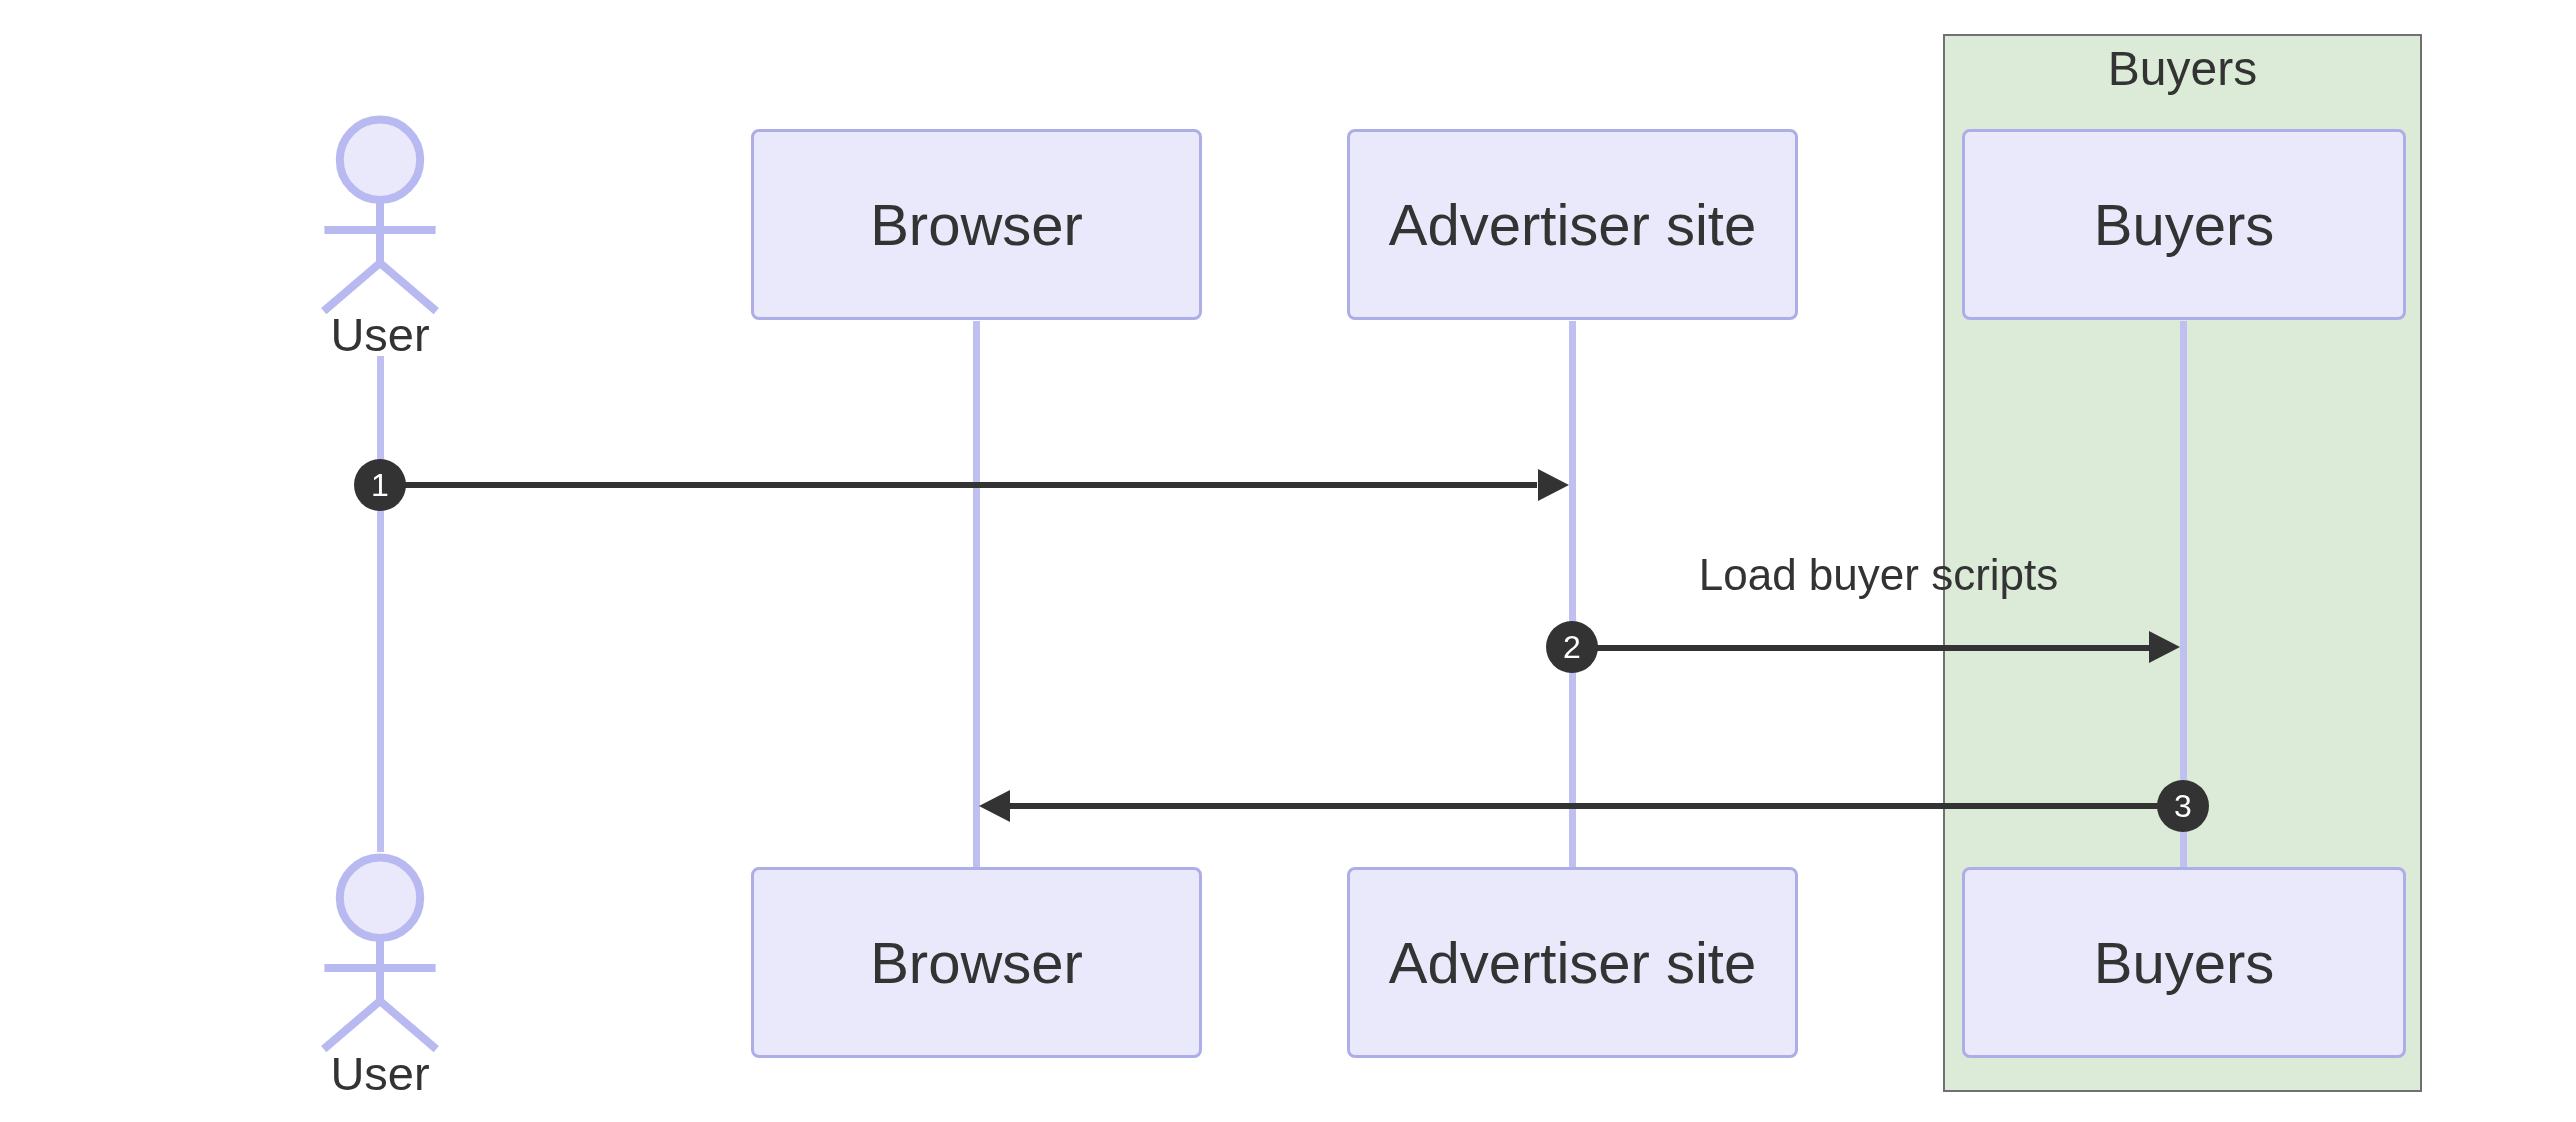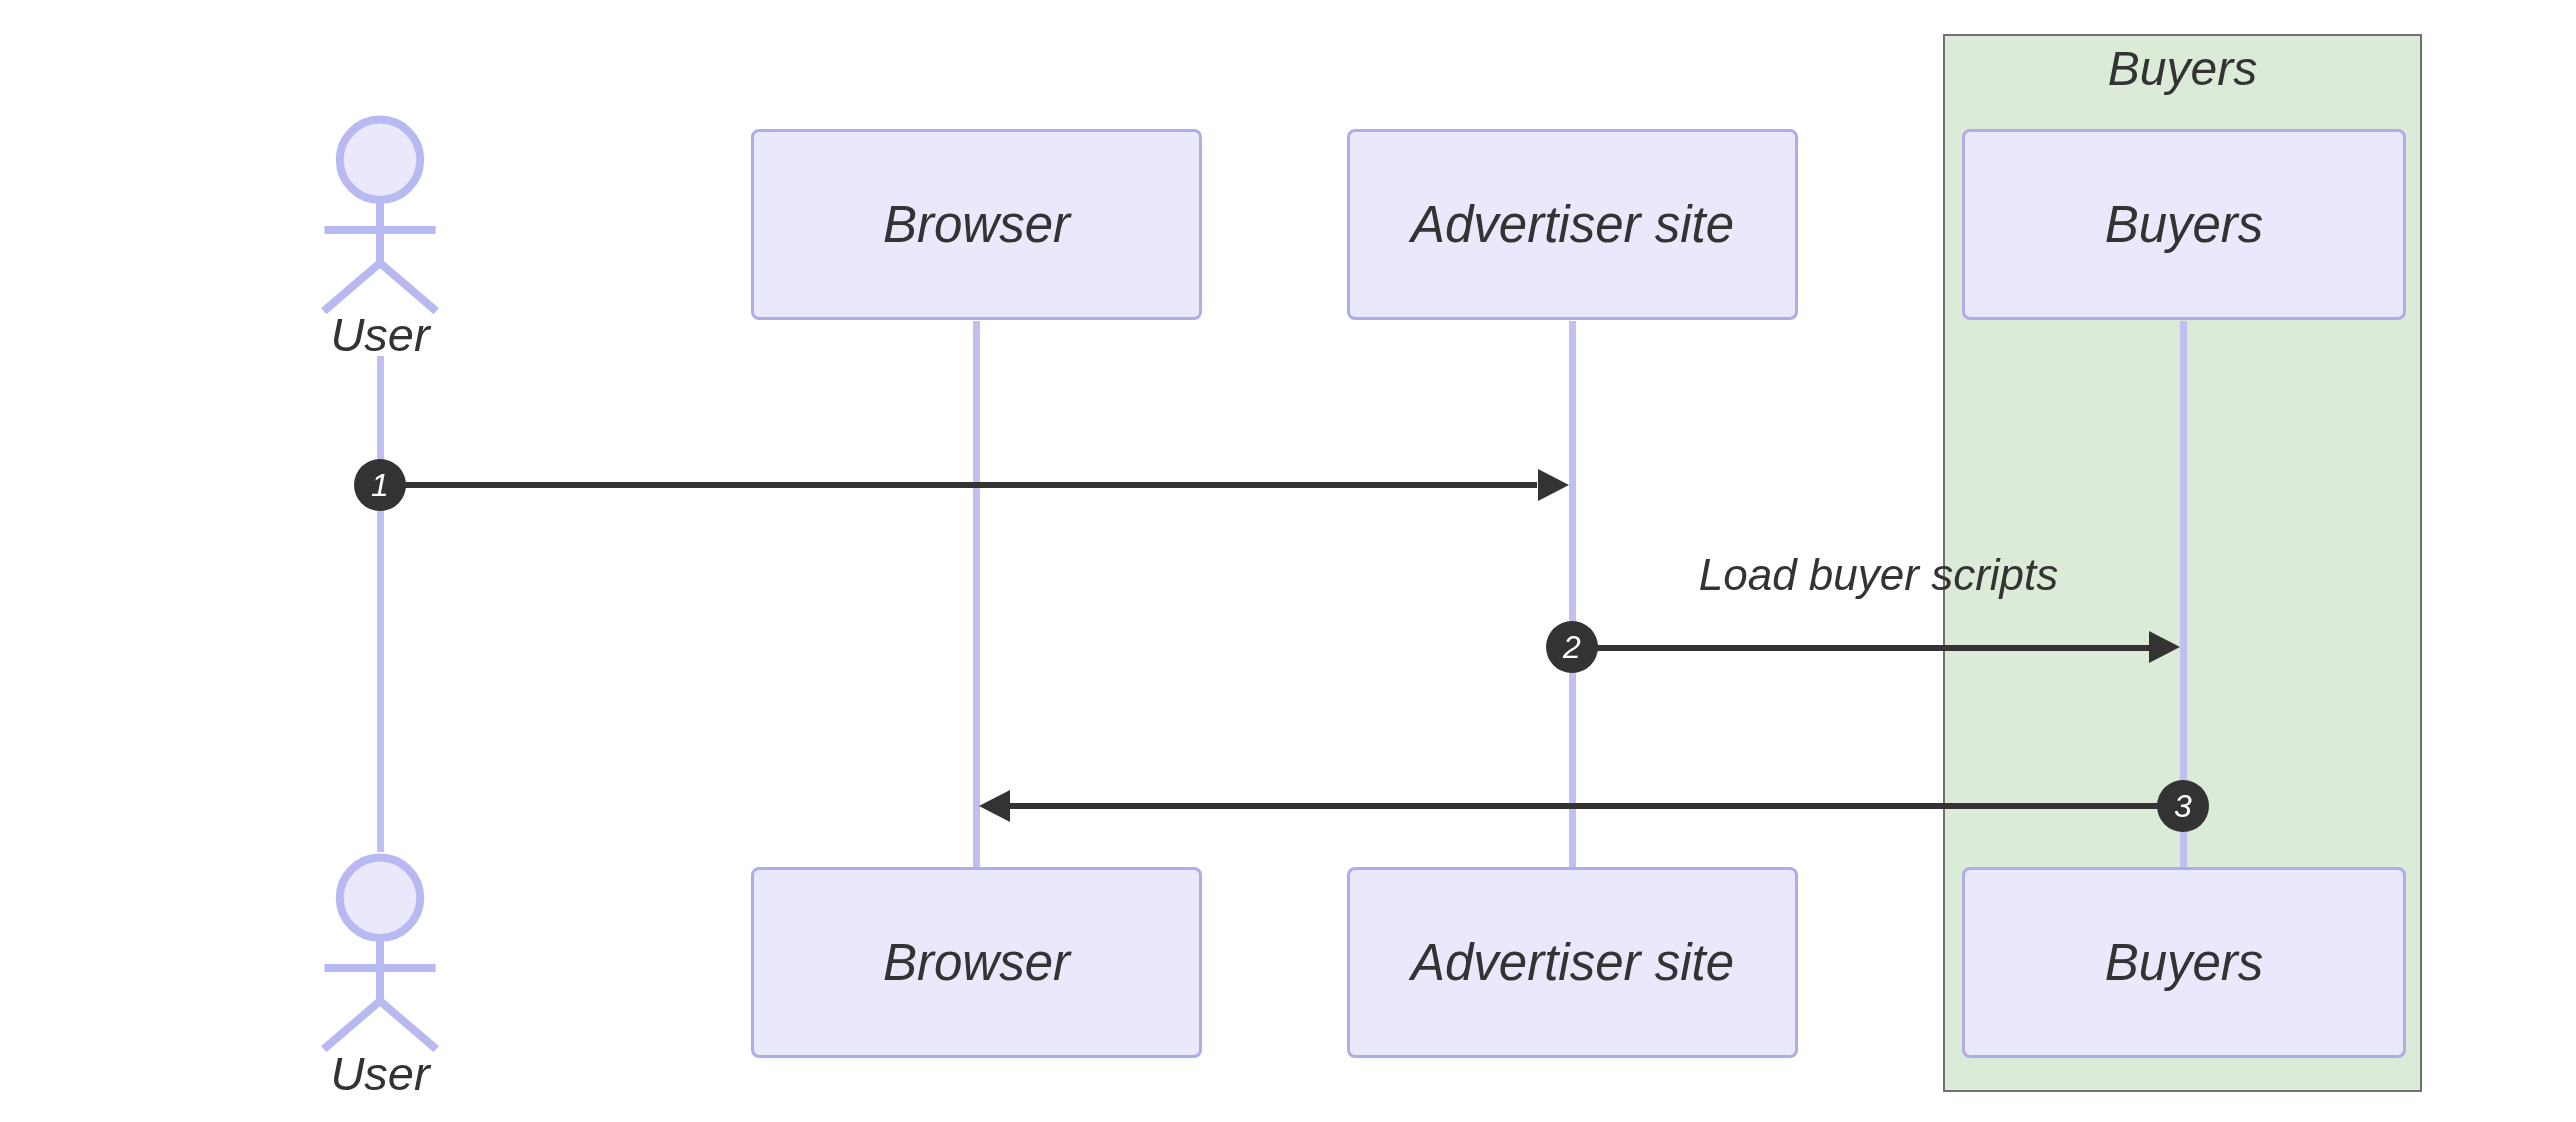--- a/index.html
+++ b/index.html
@@ -16,21 +16,21 @@
     --number_text:#ffffff;
   }
   html,body{margin:0;padding:0;}
   body{
     width:2576px;height:1123px;
     background:var(--background);
     font-family:"Liberation Sans", sans-serif;
     color:var(--text);
     overflow:hidden;
   }
-  .canvas{position:relative;width:2576px;height:940px;font-style:italic;}
+  .canvas{position:relative;width:2576px;height:940px;}
 
   
   .group-rect{
     position:absolute;left:1943px;top:34px;width:479px;height:1058px;
     background:var(--group_fill);
     border:2.7px solid var(--group_border);
     box-sizing:border-box;
   }
   .group-label{
     position:absolute;left:1943px;top:42px;width:479px;
@@ -45,21 +45,21 @@
   .lifeline-buyers{left:2180px;top:321px;height:546px;}
 
   
   .pbox{
     position:absolute;height:191px;
     background:var(--participant_fill);
     border:3.4px solid var(--participant_border);
     border-radius:8px;
     box-sizing:border-box;
     display:flex;align-items:center;justify-content:center;
-    font-size:51px;color:var(--text);
+    font-size:58px;color:var(--text);
   }
   .pbox-browser-top{left:751px;top:129px;width:451px;}
   .pbox-advertiser-top{left:1347px;top:129px;width:451px;}
   .pbox-buyers-top{left:1962px;top:129px;width:444px;}
   .pbox-browser-bottom{left:751px;top:867px;width:451px;}
   .pbox-advertiser-bottom{left:1347px;top:867px;width:451px;}
   .pbox-buyers-bottom{left:1962px;top:867px;width:444px;}
 
   
   .actor-svg{position:absolute;width:134px;height:208px;}

